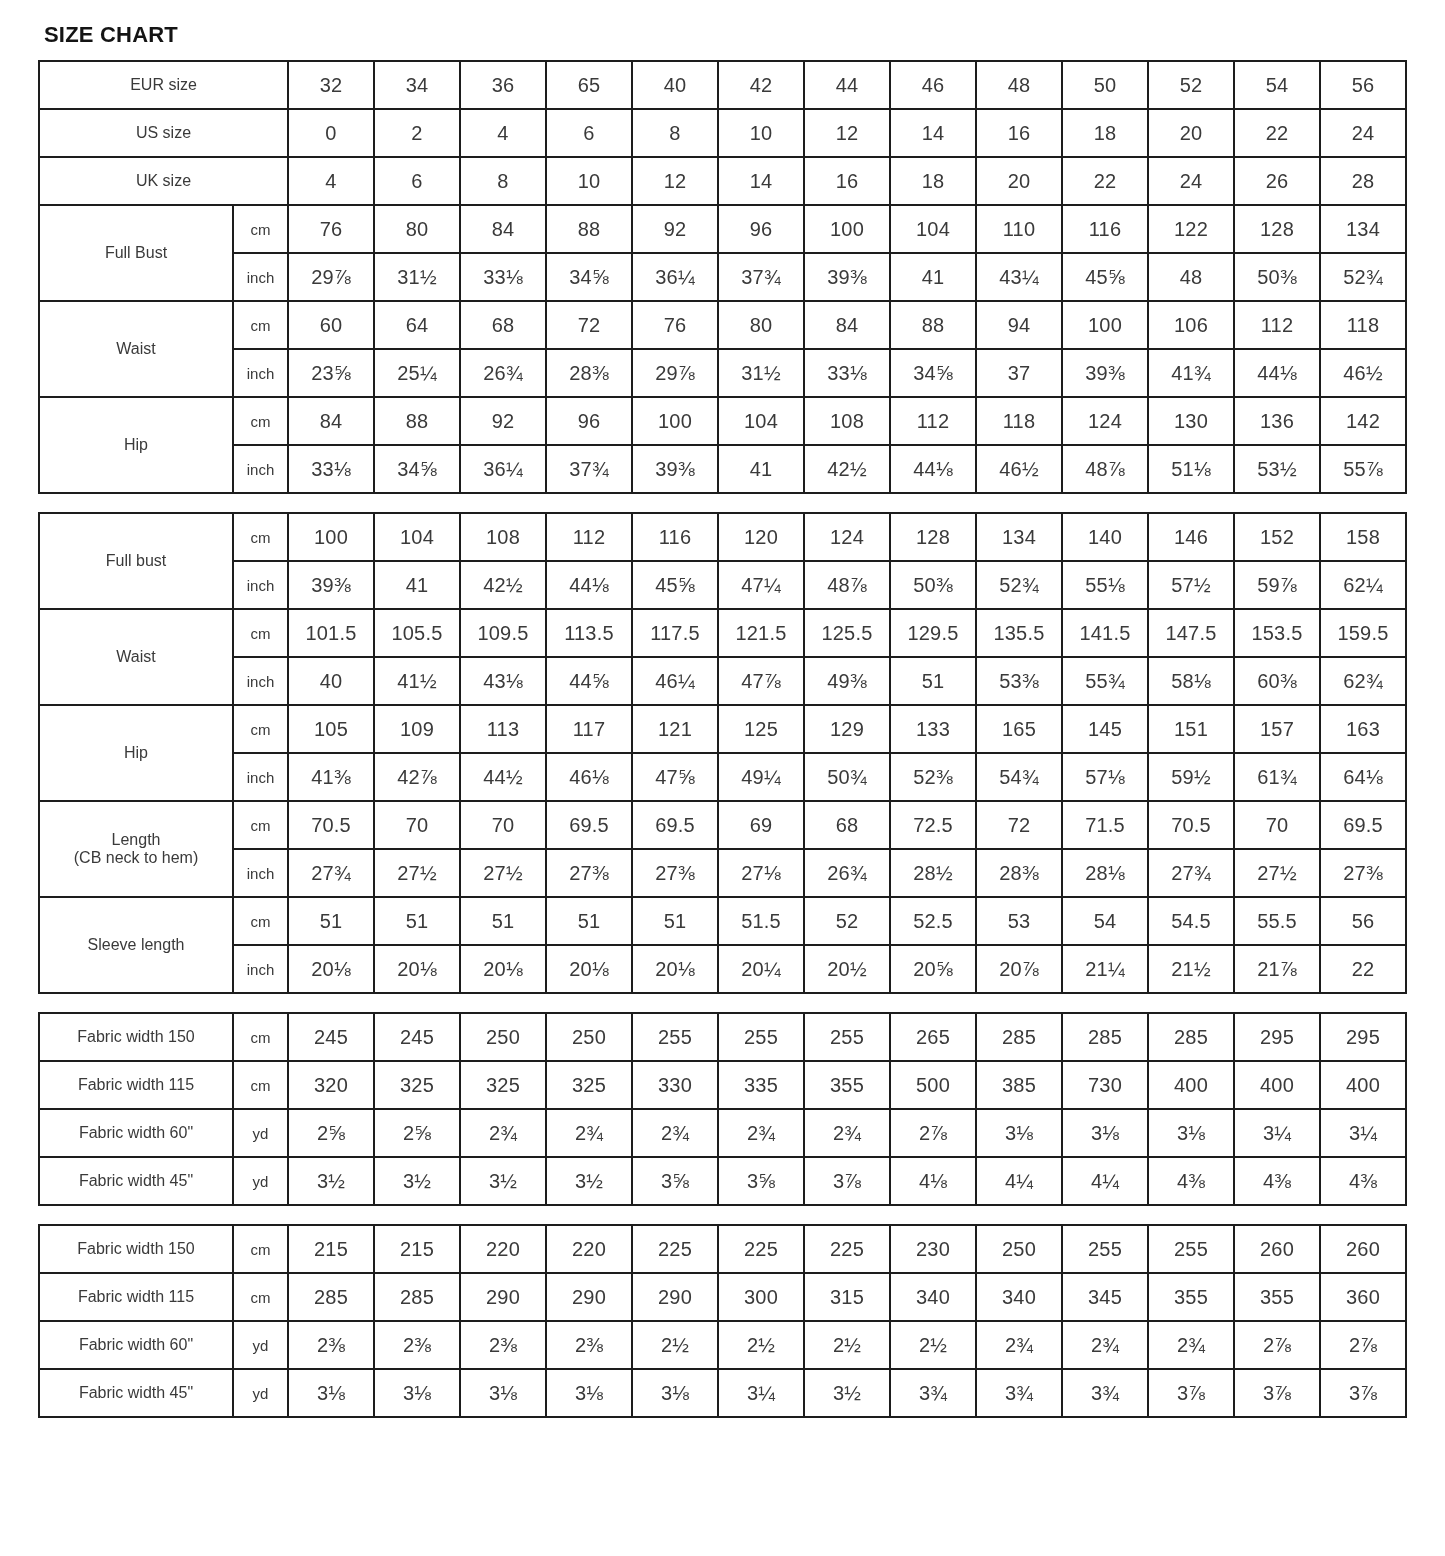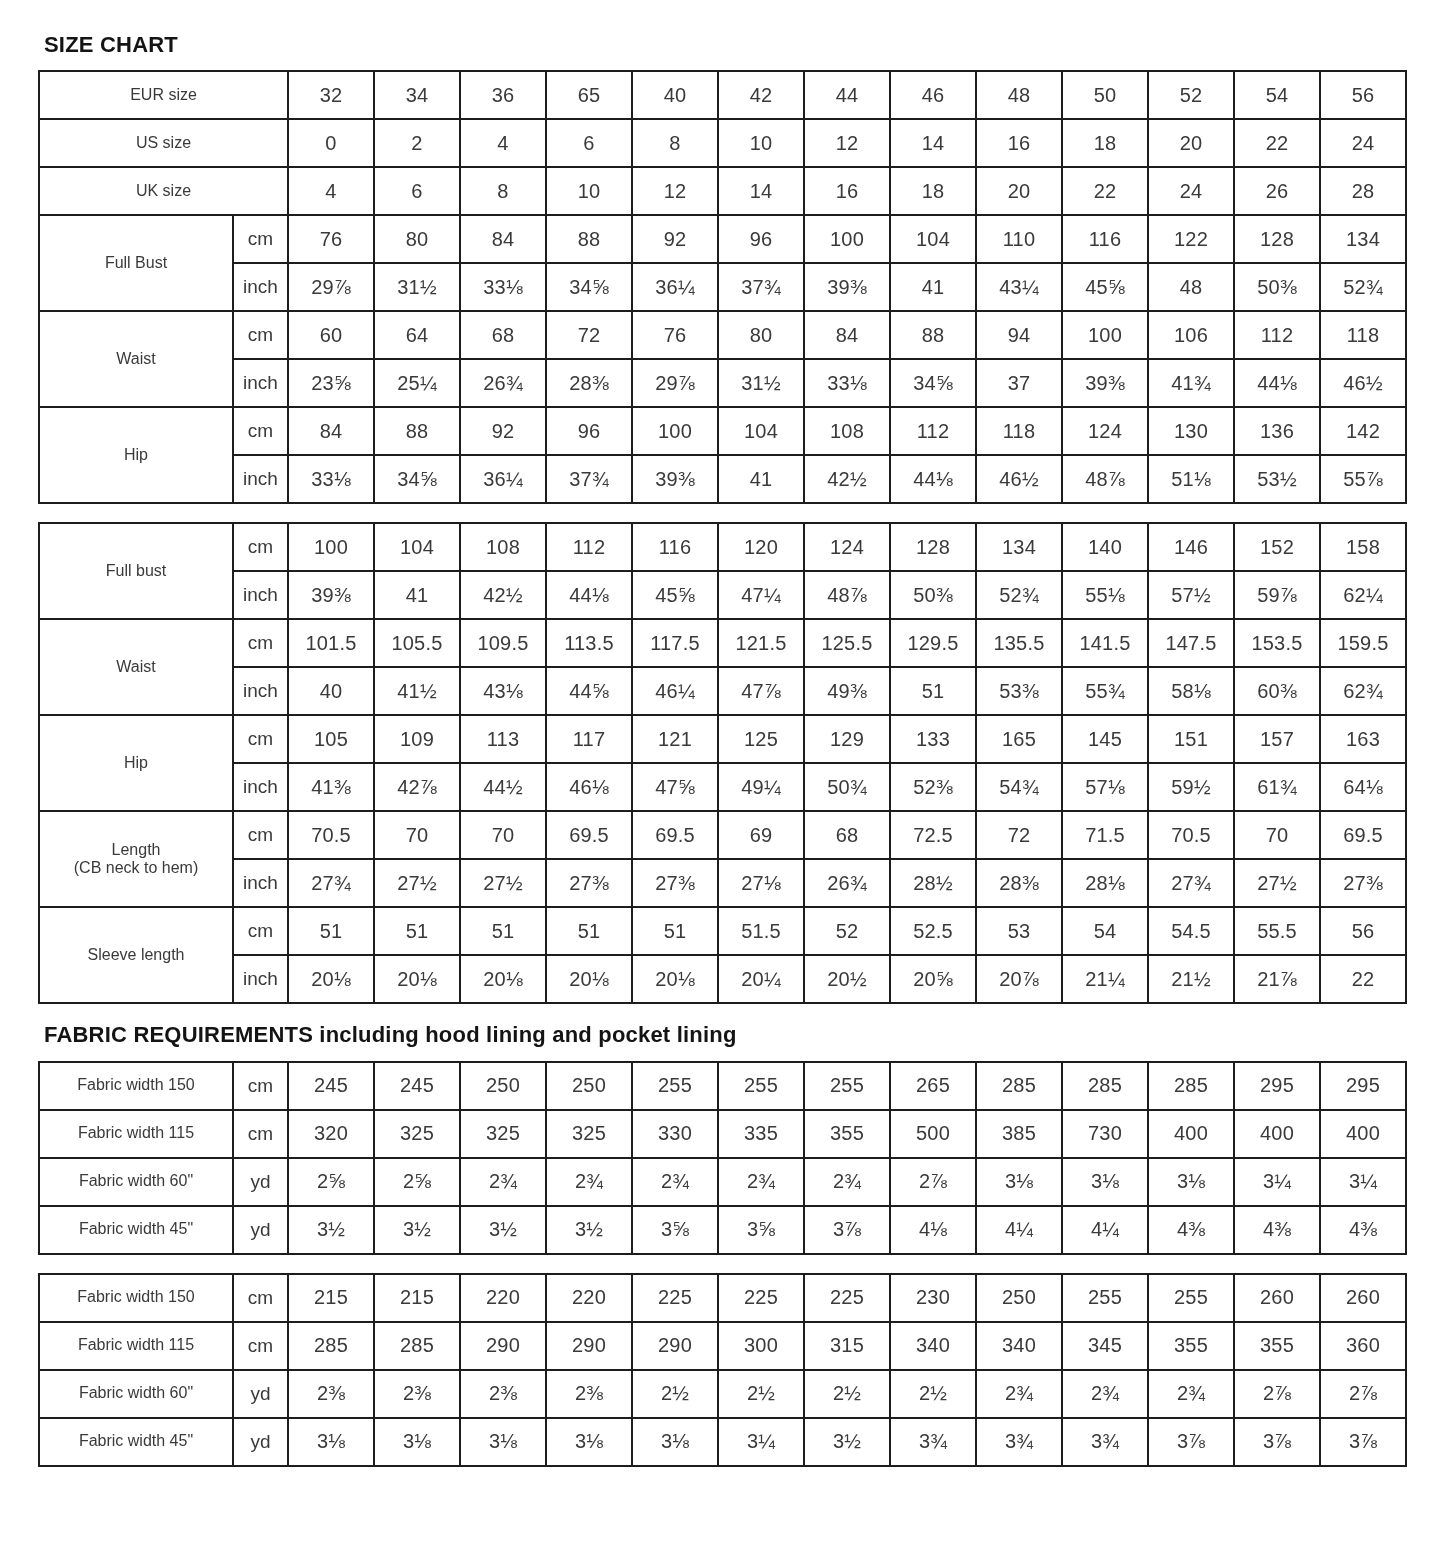--- a/index.html
+++ b/index.html
@@ -18,21 +18,21 @@
   }
   section { margin: 0 0 18px 0; }
   h2 {
     margin: 16px 6px 13px 6px;
     font-size: 22px;
     line-height: 1.15;
     color: #141414;
     font-weight: 800;
     letter-spacing: 0.2px;
   }
-  section:first-of-type h2 { margin-top: 10px; }
+  section:first-of-type h2 { margin-top: 0; }
   h2 .h-strong { font-weight: 800; }
   h2 .h-suffix { font-weight: 700; }
   table {
     border-collapse: collapse;
     table-layout: fixed;
     width: 1369px;
   }
   col.label-col { width: 194px; }
   col.unit-col  { width: 55px;  }
   td {
@@ -41,21 +41,21 @@
     vertical-align: middle;
     height: 46px;
     font-size: 20px;
     font-weight: 300;
     padding: 0 2px;
     color: #3a3a3a;
     white-space: pre-line;
     overflow: hidden;
   }
   td.label { font-size: 16px; line-height: 1.15; }
-  td.unit  { font-size: 19px; }
+  td.unit  { font-size: 15px; }
   td.value { letter-spacing: 0.2px; }
 </style>
 </head>
 <body>
 
 <div class="doc">
     <section>
       <h2><span class="h-strong">SIZE CHART</span></h2>
       <table>
         <colgroup>
@@ -409,21 +409,20 @@
             <td class="value">20⅞</td>
             <td class="value">21¼</td>
             <td class="value">21½</td>
             <td class="value">21⅞</td>
             <td class="value">22</td>
           </tr>
         </tbody>
       </table>
     </section>
     <section>
-      <h2><span class="h-strong">FABRIC REQUIREMENTS</span><span class="h-suffix"> including hood lining and pocket lining</span></h2>
       <table>
         <colgroup>
           <col class="label-col">
           <col class="unit-col">
           <col>
           <col>
           <col>
           <col>
           <col>
           <col>

